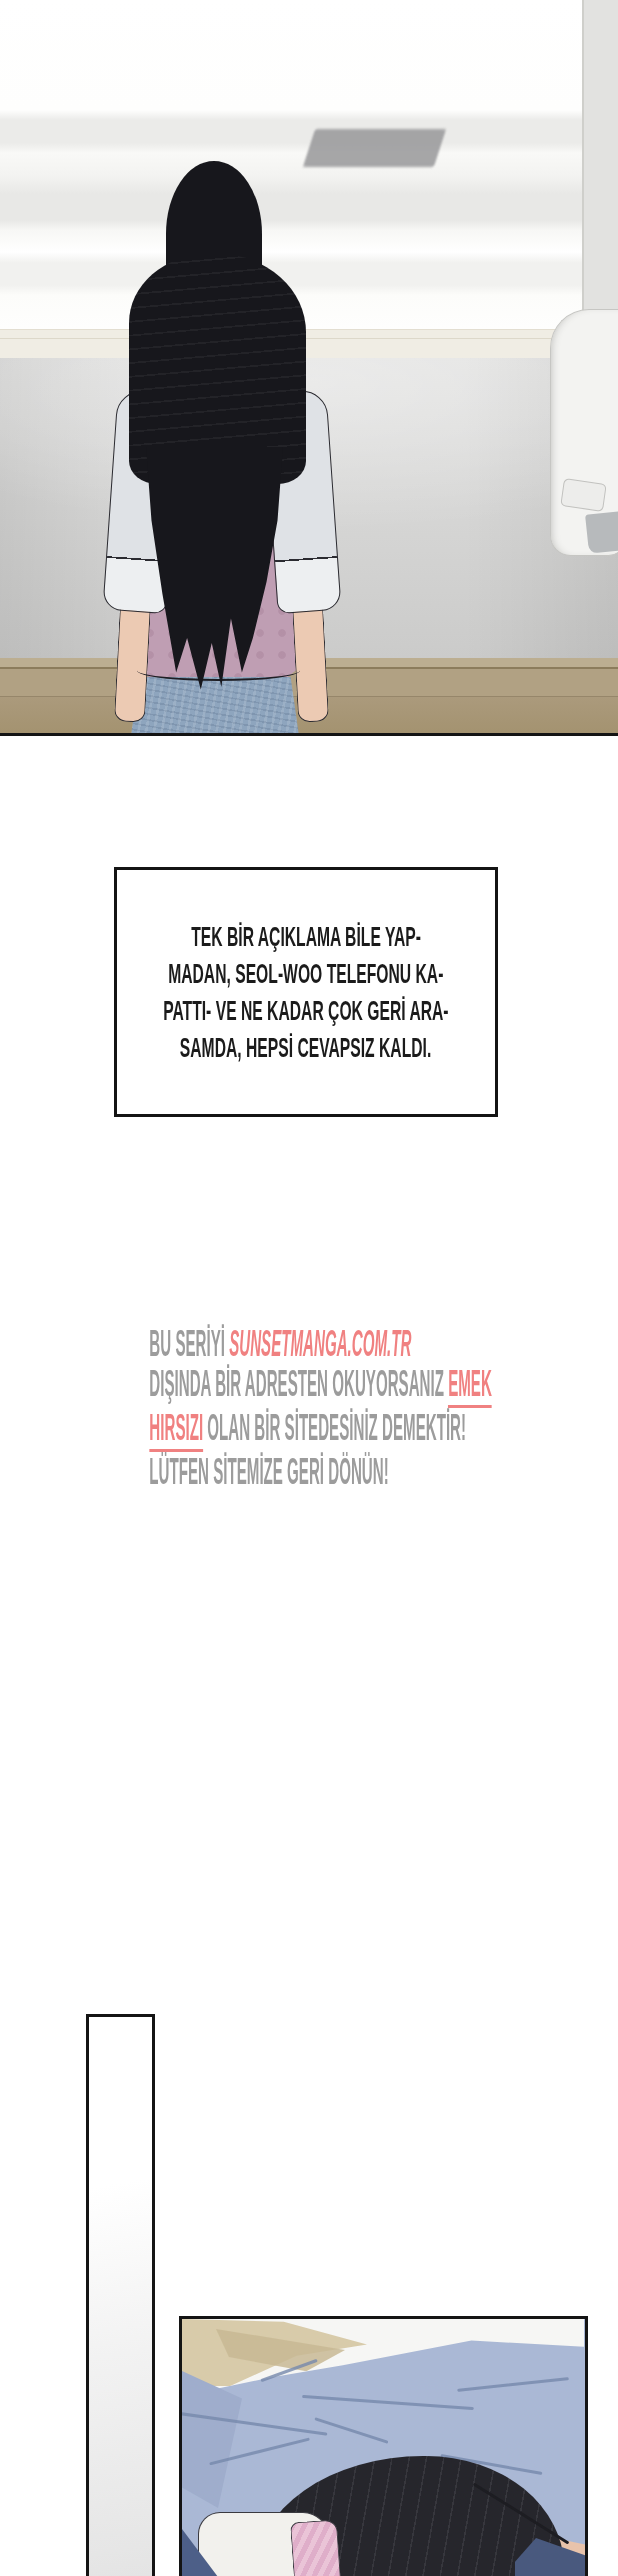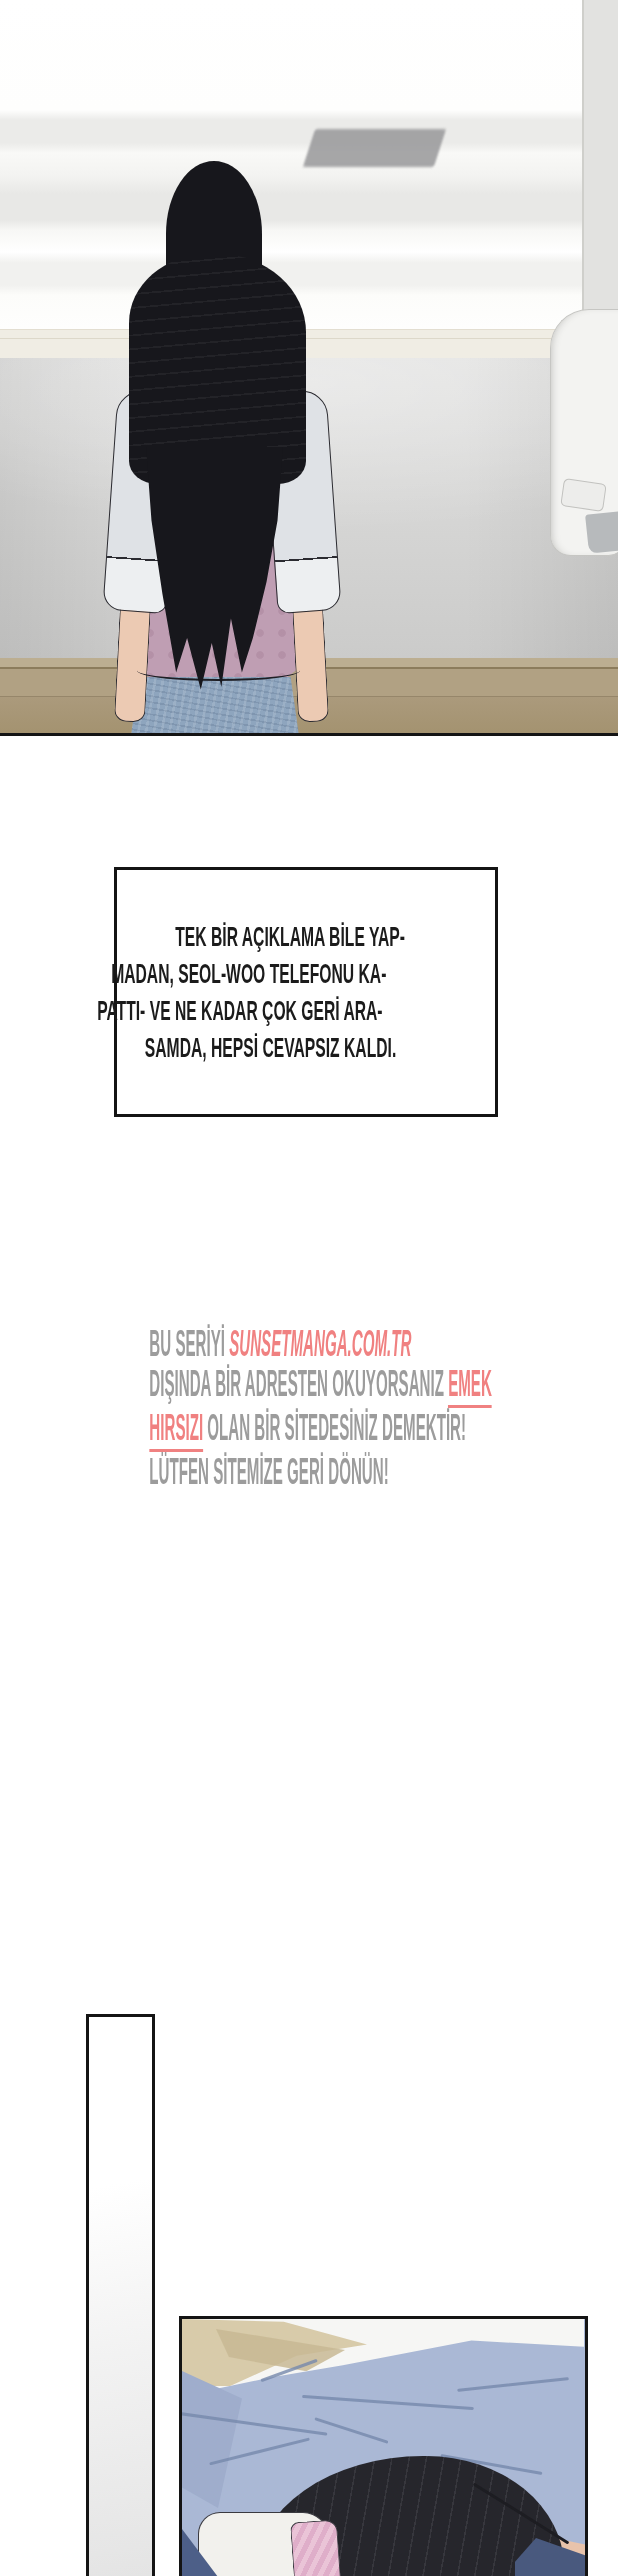--- a/index.html
+++ b/index.html
@@ -64,21 +64,21 @@
   .hair-mid{left:129px;top:254px;width:177px;height:230px;z-index:7;
     background:repeating-linear-gradient(175deg,transparent 0 12px,rgba(255,255,255,.05) 12px 13.7px),#17171c;
     border-radius:45% 50% 16% 16%/30% 34% 10% 10%;}
   .hair-low{left:146px;top:447px;width:137px;height:245px;background:#17171c;z-index:7;
     clip-path:polygon(0 0,100% 0,96% 30%,88% 55%,78% 78%,70% 92%,62% 70%,55% 98%,48% 80%,
       40% 99%,30% 78%,22% 92%,12% 60%,4% 30%);}
 
   
   .narration-box{left:114px;top:867px;width:384px;height:250px;background:#ffffff;
     border:3.4px solid #141414;box-sizing:border-box;display:flex;flex-direction:column;
-    justify-content:center;align-items:flex-end;z-index:2;}
+    justify-content:center;align-items:center;z-index:2;}
   .narration-line{display:block;white-space:nowrap;transform:scaleX(.56);transform-origin:center;
     font-weight:bold;font-size:28px;line-height:37px;color:#1b1b1b;letter-spacing:0;}
 
   
   .watermark{left:0;top:1324px;width:515px;text-align:center;z-index:2;
     font-weight:bold;font-size:36px;line-height:40px;color:#9c9c9c;}
   .wm-line{display:block;white-space:nowrap;transform:scaleX(.42);transform-origin:center;}
   .wm-site{color:#f08181;font-style:italic;}
   .wm-accent{color:#f08181;display:inline-block;border-bottom:3.4px solid #f08181;padding-bottom:0.9px;}
 

